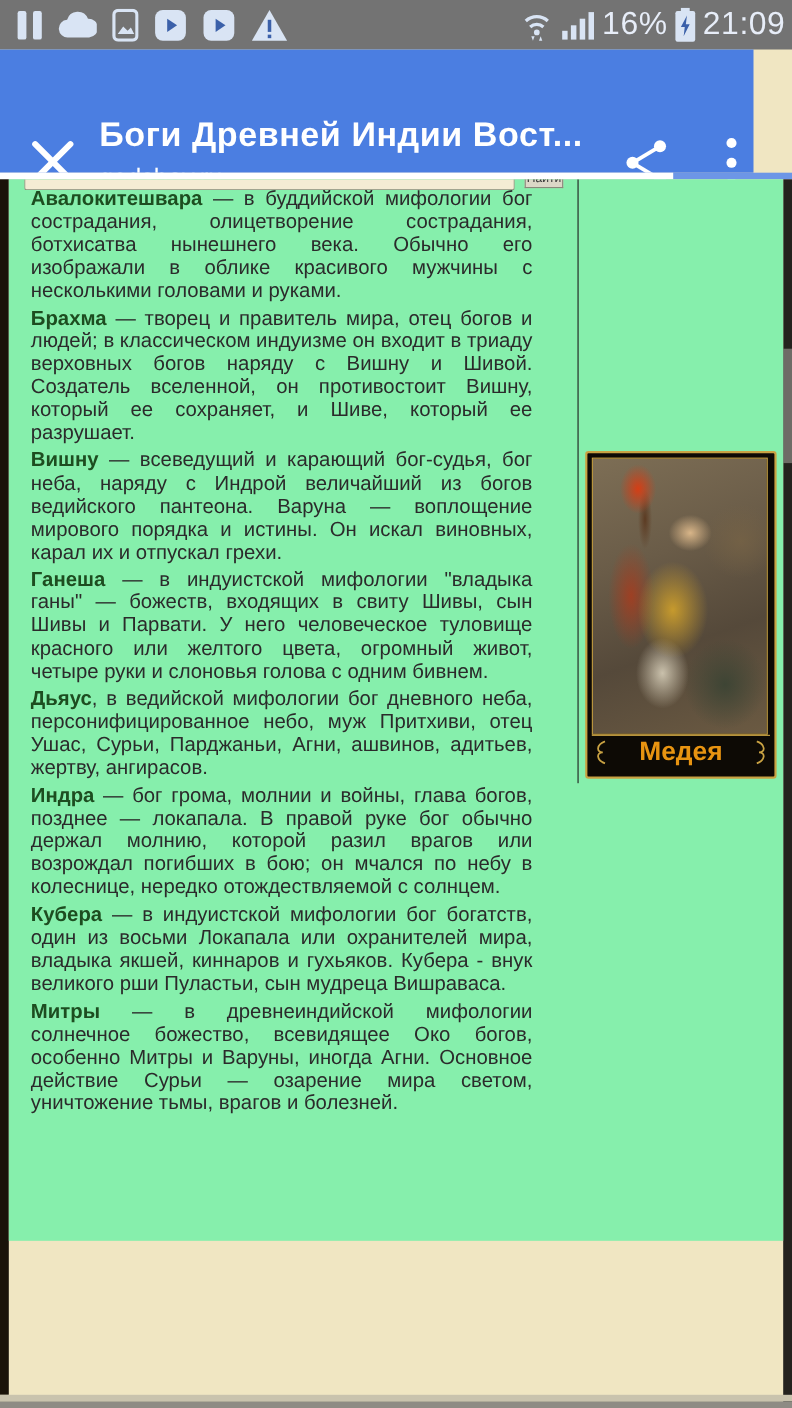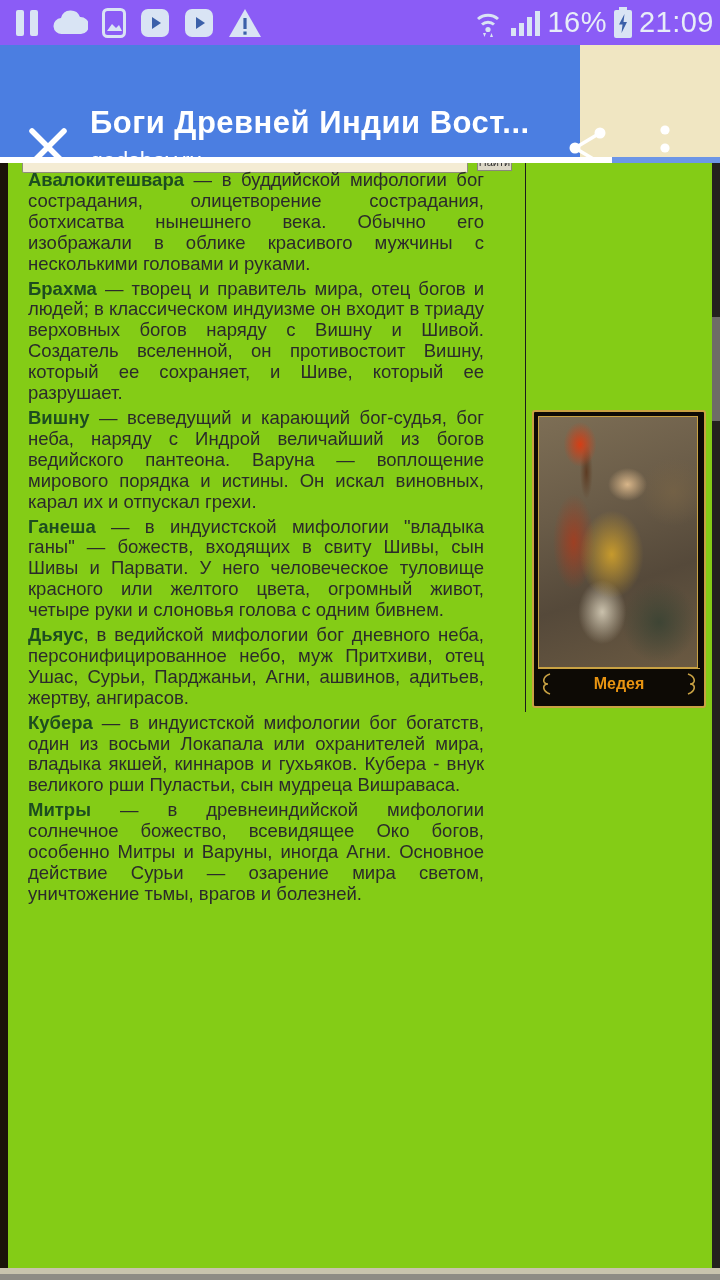--- a/index.html
+++ b/index.html
@@ -1,45 +1,45 @@
 <!DOCTYPE html>
 <html><head>
 <meta charset="utf-8">
 <style>
   html,body{margin:0;padding:0;background:#000;}
   #screen{position:relative;width:720px;height:1280px;overflow:hidden;
           font-family:"Liberation Sans",sans-serif;background:#f0e6c2;}
 
   
-  .statusbar{position:absolute;left:0;top:0;width:720px;height:45px;background:#8b5cf6;}
+  .statusbar{position:absolute;left:0;top:0;width:720px;height:45px;background:#737373;}
   .sb-left{position:absolute;left:16px;top:0;height:45px;display:flex;align-items:center;gap:14px;}
   .sb-right{position:absolute;right:6px;top:0;height:45px;display:flex;align-items:center;gap:6px;}
   .sb-text{color:#e7edf8;font-size:29px;letter-spacing:0.5px;}
   .sb-ic{display:block;}
   .pause{display:flex;gap:6px;}
   .pause i{display:block;width:8px;height:26px;background:#d9e4f4;border-radius:2px;}
 
   
-  .header{position:absolute;left:0;top:45px;width:580px;height:112px;background:#4b7ee1;}
+  .header{position:absolute;left:0;top:45px;width:685px;height:112px;background:#4b7ee1;text-align:center;}
   .close-btn{position:absolute;left:24px;top:78px;width:48px;height:48px;}
   .hdr-title{position:absolute;left:90px;top:60px;width:440px;color:#fff;font-size:31px;
              font-weight:700;letter-spacing:0.5px;white-space:nowrap;overflow:hidden;}
   .hdr-url{position:absolute;left:90px;top:103px;color:#fff;font-size:23px;}
   .share-btn{position:absolute;left:563px;top:78px;width:50px;height:50px;}
   .menu-btn{position:absolute;left:645px;top:76px;width:40px;height:54px;}
 
   
   .progress-track{position:absolute;left:0;top:157px;width:720px;height:6px;background:#6d96e6;}
   .progress-fill{height:6px;background:#ffffff;width:85%;}
 
   
   .edge-left{position:absolute;left:0;top:163px;width:8px;height:1105px;background:#1a1309;}
   .edge-right{position:absolute;left:712px;top:163px;width:8px;height:1117px;background:#24221e;}
   .scroll-thumb{position:absolute;left:0;top:154px;width:8px;height:104px;background:#6e6c66;}
-  .page{position:absolute;left:8px;top:163px;width:704px;height:1105px;background:#84cc16;overflow:hidden;}
+  .page{position:absolute;left:8px;top:163px;width:704px;height:965px;background:#86efac;overflow:hidden;}
 
   
   .search-input{position:absolute;left:14px;top:0;width:440px;height:7px;background:#f4ecd4;
                 border:1px solid #8f8d7c;border-top:none;border-radius:0 0 2px 2px;}
   .search-btn{position:absolute;left:469px;top:0;width:33px;height:7px;background:#dcd7c7;
               border:1px solid #8a887a;border-top:none;overflow:hidden;}
   .search-btn span{display:block;font-size:11px;color:#333;margin-top:-7px;text-align:center;}
 
   
   .main-col{position:absolute;left:20px;top:7px;width:456px;}
@@ -57,21 +57,21 @@
       radial-gradient(ellipse 22px 30px at 26% 11%, rgba(218,60,18,.95), rgba(218,60,18,0) 75%),
       radial-gradient(ellipse 8px 34px at 30% 22%, rgba(90,55,30,.9), rgba(90,55,30,0) 80%),
       radial-gradient(ellipse 26px 22px at 56% 27%, rgba(222,186,140,.95), rgba(222,186,140,0) 75%),
       radial-gradient(ellipse 40px 55px at 46% 55%, rgba(204,158,44,.95), rgba(204,158,44,0) 80%),
       radial-gradient(ellipse 26px 60px at 22% 50%, rgba(168,60,30,.85), rgba(168,60,30,0) 80%),
       radial-gradient(ellipse 30px 40px at 40% 78%, rgba(230,222,200,.8), rgba(230,222,200,0) 80%),
       radial-gradient(ellipse 44px 48px at 76% 82%, rgba(60,68,52,.95), rgba(60,68,52,0) 85%),
       radial-gradient(ellipse 40px 40px at 85% 30%, rgba(120,100,70,.7), rgba(120,100,70,0) 85%),
       linear-gradient(160deg,#7d6e55 0%,#6a5c48 35%,#55493a 65%,#6b5a42 100%);}
   .caption{height:30px;display:flex;align-items:center;justify-content:center;position:relative;
-           color:#e89411;font-size:16px;font-weight:700;border-top:1px solid #c9a243;}
+           color:#e89411;font-size:24px;font-weight:700;border-top:1px solid #c9a243;}
   .curl{position:absolute;top:4px;width:12px;height:22px;}
   .curl.l{left:2px;} .curl.r{right:2px;transform:scaleX(-1);}
 
   
   .footer-light{position:absolute;left:0;top:1268px;width:720px;height:6px;background:#c9c3ad;}
   .footer-dark{position:absolute;left:0;top:1274px;width:720px;height:6px;background:#8e8b84;}
 </style>
 </head>
 <body>
 
@@ -164,20 +164,21 @@
     <div class="search-btn">
       <span>Найти</span>
     </div>
 
     <div class="main-col">
       <p class="entry"><span class="god">Авалокитешвара</span><span> — в буддийской мифологии бог сострадания, олицетворение сострадания, ботхисатва нынешнего века. Обычно его изображали в облике красивого мужчины с несколькими головами и руками.</span></p>
       <p class="entry"><span class="god">Брахма</span><span> — творец и правитель мира, отец богов и людей; в классическом индуизме он входит в триаду верховных богов наряду с Вишну и Шивой. Создатель вселенной, он противостоит Вишну, который ее сохраняет, и Шиве, который ее разрушает.</span></p>
       <p class="entry"><span class="god">Вишну</span><span> — всеведущий и карающий бог-судья, бог неба, наряду с Индрой величайший из богов ведийского пантеона. Варуна — воплощение мирового порядка и истины. Он искал виновных, карал их и отпускал грехи.</span></p>
       <p class="entry"><span class="god">Ганеша</span><span> — в индуистской мифологии "владыка ганы" — божеств, входящих в свиту Шивы, сын Шивы и Парвати. У него человеческое туловище красного или желтого цвета, огромный живот, четыре руки и слоновья голова с одним бивнем.</span></p>
       <p class="entry"><span class="god">Дьяус</span><span>, в ведийской мифологии бог дневного неба, персонифицированное небо, муж Притхиви, отец Ушас, Сурьи, Парджаньи, Агни, ашвинов, адитьев, жертву, ангирасов.</span></p>
+      <p class="entry"><span class="god">Индра</span><span> — бог грома, молнии и войны, глава богов, позднее — локапала. В правой руке бог обычно держал молнию, которой разил врагов или возрождал погибших в бою; он мчался по небу в колеснице, нередко отождествляемой с солнцем.</span></p>
       <p class="entry"><span class="god">Кубера</span><span> — в индуистской мифологии бог богатств, один из восьми Локапала или охранителей мира, владыка якшей, киннаров и гухьяков. Кубера - внук великого рши Пуластьи, сын мудреца Вишраваса.</span></p>
       <p class="entry"><span class="god">Митры</span><span> — в древнеиндийской мифологии солнечное божество, всевидящее Око богов, особенно Митры и Варуны, иногда Агни. Основное действие Сурьи — озарение мира светом, уничтожение тьмы, врагов и болезней.</span></p>
     </div>
 
     <div class="divider"></div>
 
     <div class="card">
       <div class="painting"></div>
       <div class="caption">
         <svg class="curl l" viewBox="0 0 12 22">

